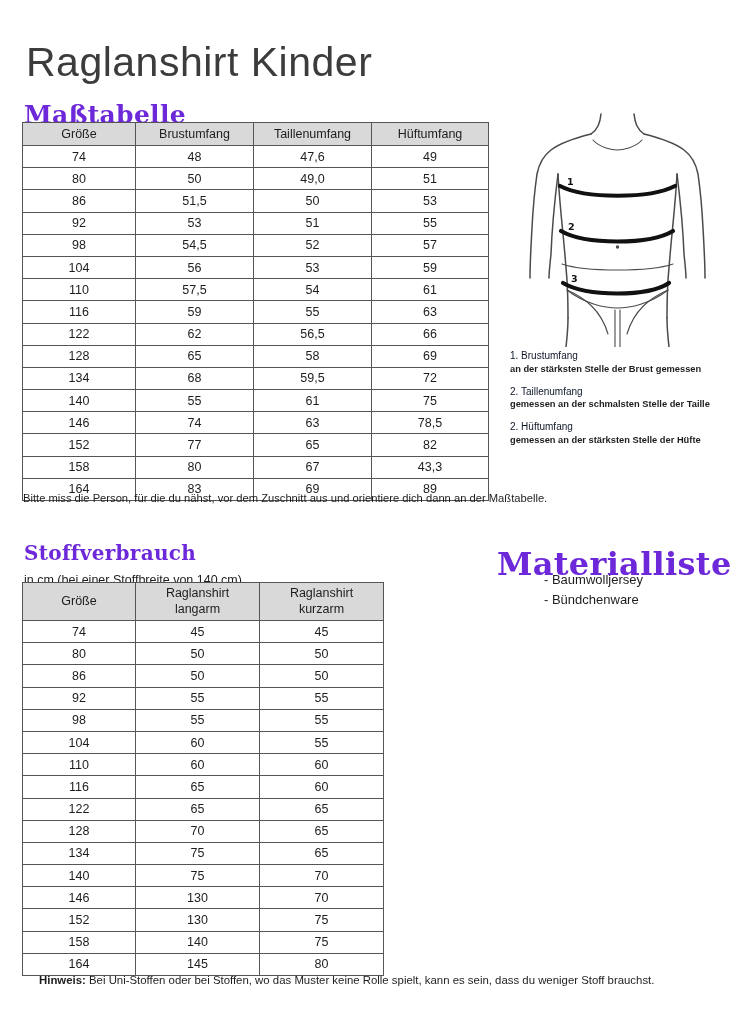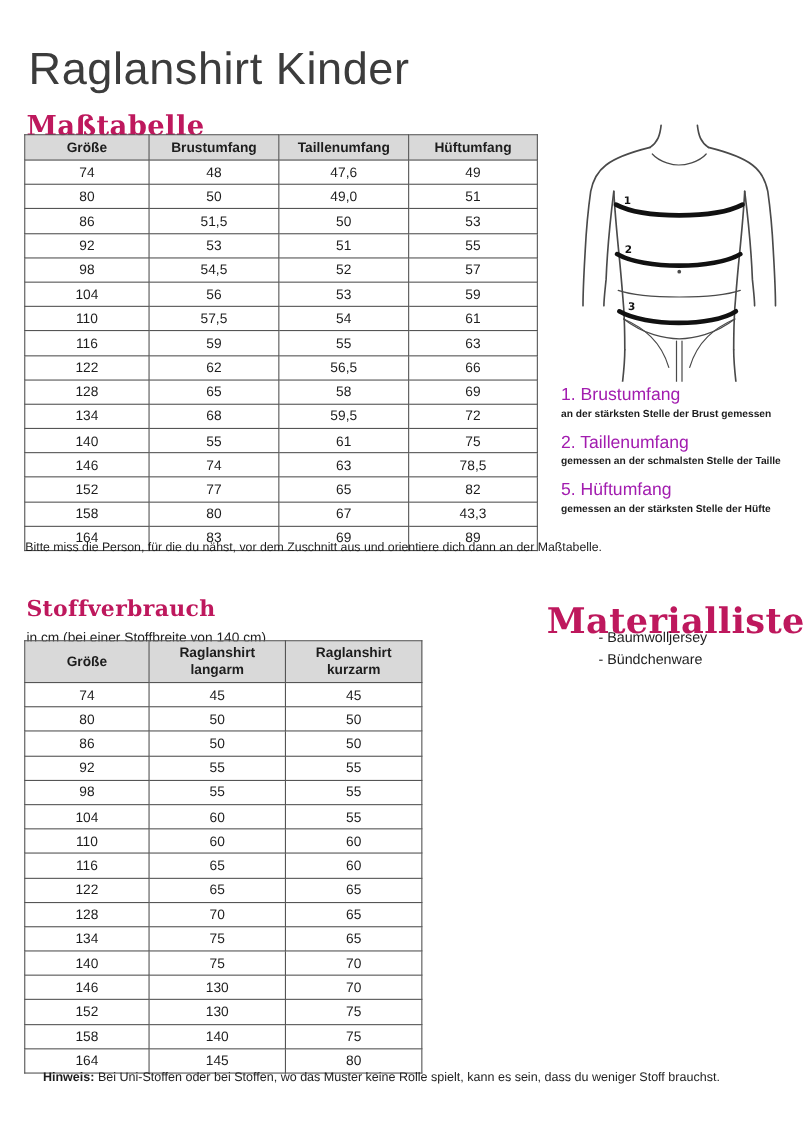--- a/index.html
+++ b/index.html
@@ -35,21 +35,21 @@
     color: #3c3c3c;
     line-height: 1.15;
     white-space: nowrap;
   }
 
   
   .section-heading {
     position: absolute;
     font-family: "DejaVu Serif", "Liberation Serif", serif;
     font-weight: bold;
-    color: #be185d;
+    color: #6d28d9;
     letter-spacing: 0.3px;
     white-space: nowrap;
     margin-top: 17px;
   }
   #h-masstabelle  { left: 24px;  top: 83px;  font-size: 25px; }
   #h-stoffverbrauch { left: 24px; top: 524px; font-size: 20px; }
   #h-materialliste { left: 497px; top: 528px; font-size: 32px; text-align: center; }
 
   .sub-note {
     position: absolute;
@@ -70,21 +70,21 @@
   }
   table.size-table th,
   table.size-table td {
     border: 1px solid #555555;
     text-align: center;
     padding: 0;
     font-weight: normal;
   }
   table.size-table thead th {
     background: #d9d9d9;
-    font-weight: bold;
+    font-weight: normal;
   }
   table.size-table td { background: #ffffff; }
 
   
   #table-masse {
     left: 22px;
     top: 122px;
     width: 466px;
   }
   #table-masse thead th { height: 22px; }
@@ -119,22 +119,22 @@
   
   #measure-legend {
     position: absolute;
     left: 510px;
     top: 350px;
     width: 225px;
   }
   .legend-item { margin-bottom: 11px; }
   .legend-item:last-child { margin-bottom: 0; }
   .legend-title {
-    font-size: 16px;
-    color: #a21caf;
+    font-size: 10px;
+    color: #0f172a;
     line-height: 1.25;
     white-space: nowrap;
   }
   .legend-desc {
     font-size: 9.3px;
     font-weight: bold;
     color: #1d1d1d;
     line-height: 1.3;
     white-space: nowrap;
   }
@@ -359,21 +359,21 @@
   <div id="measure-legend">
     <div class="legend-item">
       <div class="legend-title">1. Brustumfang</div>
       <div class="legend-desc">an der stärksten Stelle der Brust gemessen</div>
     </div>
     <div class="legend-item">
       <div class="legend-title">2. Taillenumfang</div>
       <div class="legend-desc">gemessen an der schmalsten Stelle der Taille</div>
     </div>
     <div class="legend-item">
-      <div class="legend-title">5. Hüftumfang</div>
+      <div class="legend-title">2. Hüftumfang</div>
       <div class="legend-desc">gemessen an der stärksten Stelle der Hüfte</div>
     </div>
   </div>
 
   <h2 class="section-heading" id="h-stoffverbrauch">Stoffverbrauch</h2>
   <p class="sub-note">in cm (bei einer Stoffbreite von 140 cm)</p>
 
   <table class="size-table" id="table-stoff">
     <colgroup>
       <col class="c-groesse">

